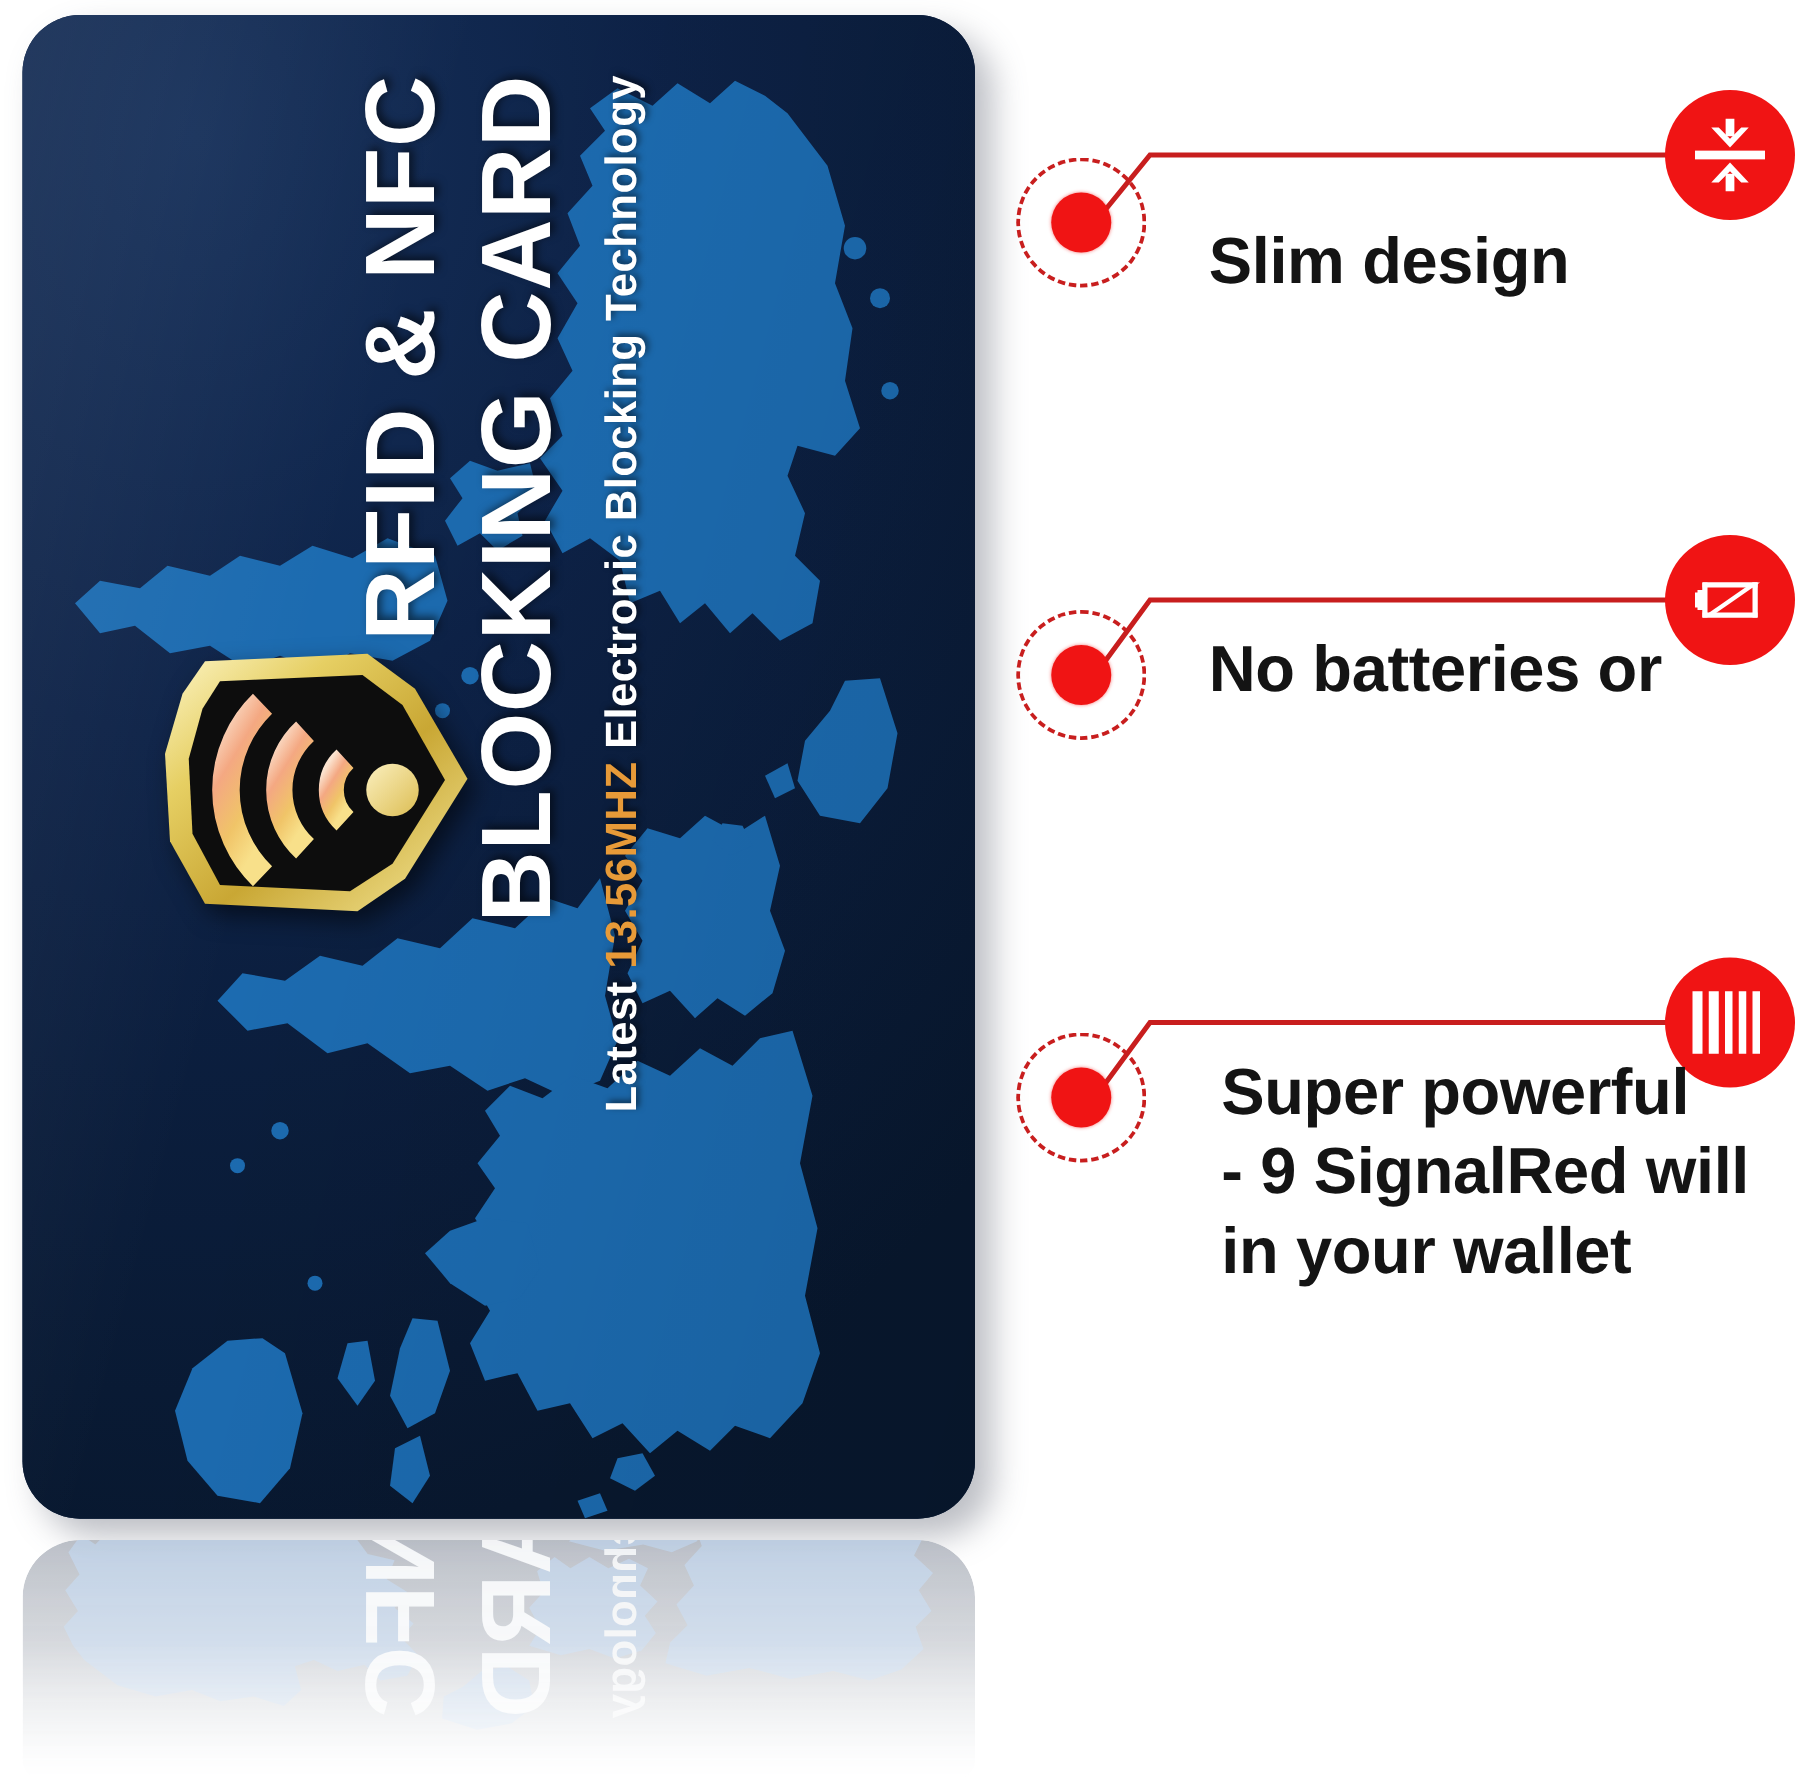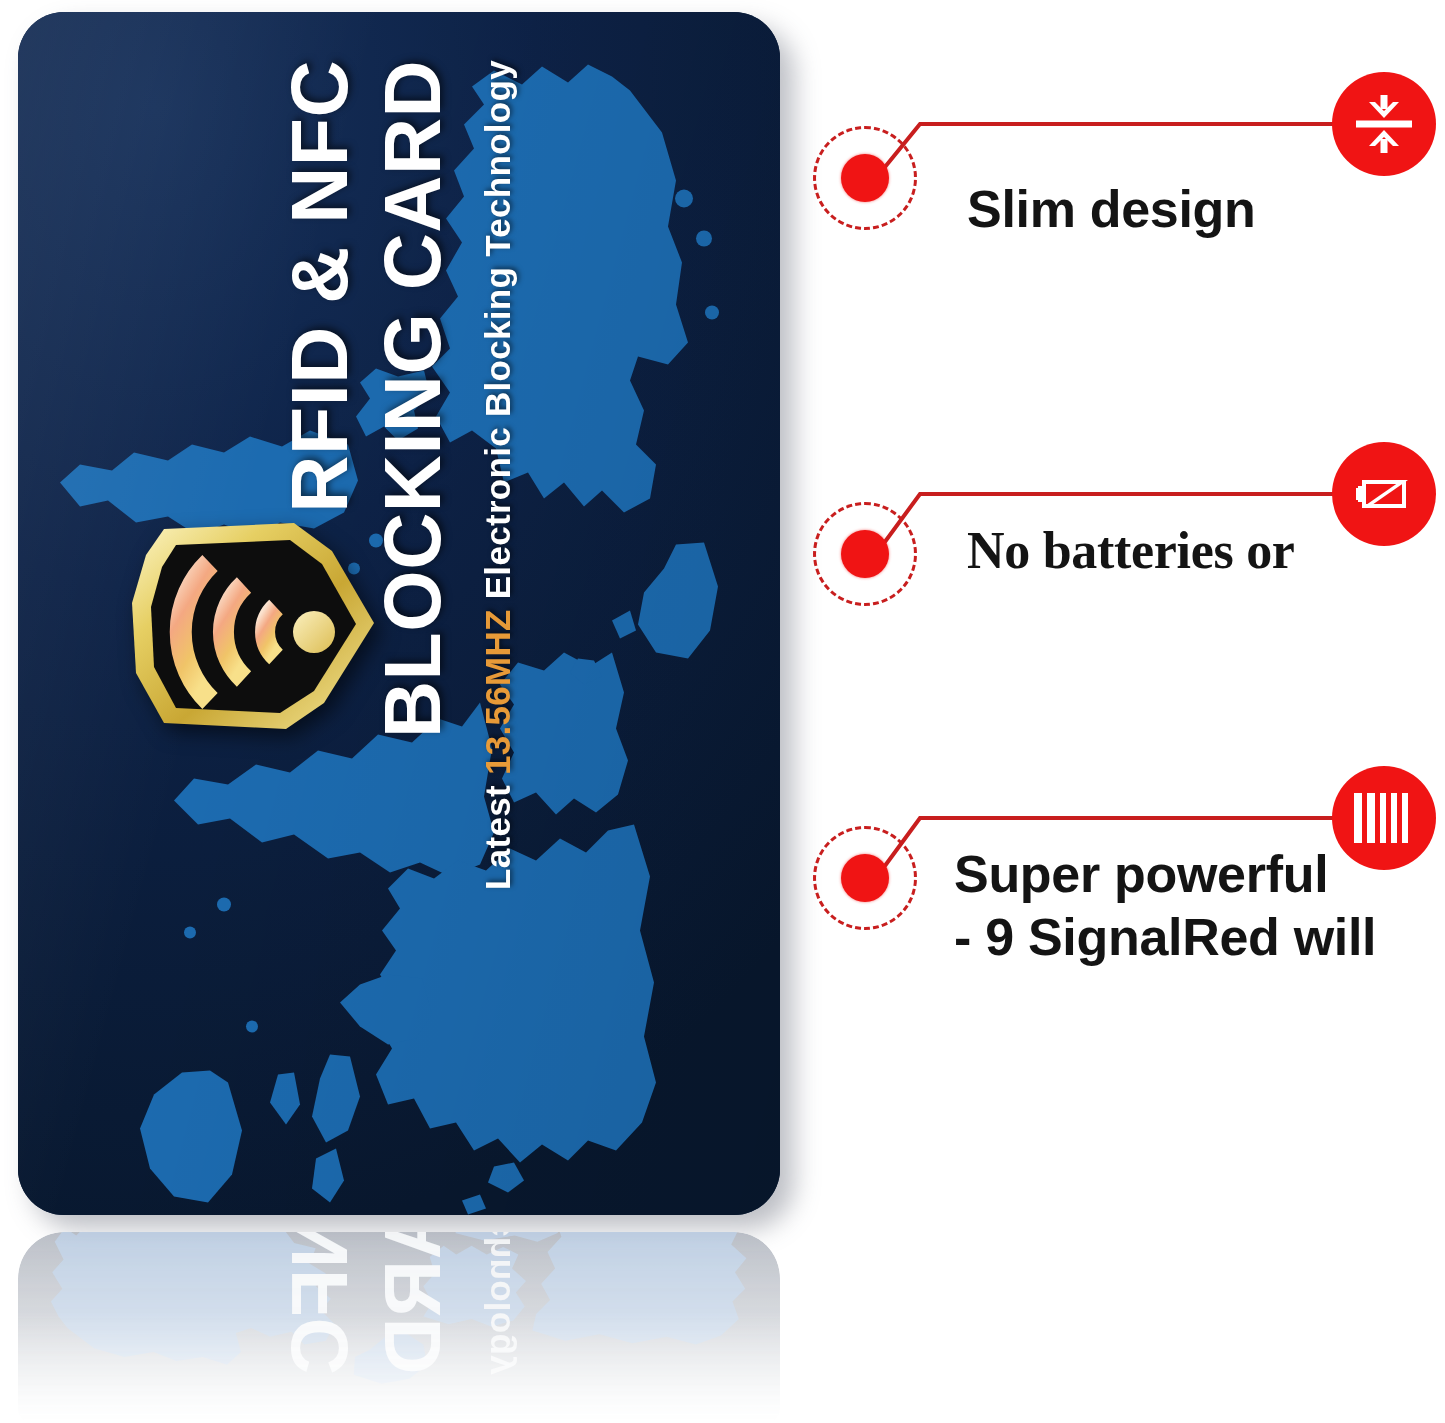--- a/index.html
+++ b/index.html
@@ -317,21 +317,21 @@
             <rect x="31.5" y="50" width="7" height="14"></rect>
             <polygon points="35,41 20,57 26,57 35,48 44,57 50,57"></polygon>
           </g>
         </svg>
       </div>
       <div class="ftext" style="left:167px;top:178px;">
         <span class="ln">Slim design</span>
       </div>
     </div>
 
-    <div class="feature" style="top:354px;height:340px;font-family:Liberation Serif, serif;">
+    <div class="feature" style="top:340px;height:340px;">
       <svg class="connector" style="left:0;top:0;width:645px;height:340px;" viewBox="0 0 645 340">
         <polyline points="76,200 120,140 570,140" fill="none" stroke="#c81e1e" stroke-width="4"></polyline>
       </svg>
       <div class="dot-wrap" style="left:13px;top:148px;width:104px;height:104px;">
         <div class="dashed-ring" style="left:0;top:0;"></div>
         <div class="dot" style="left:28px;top:28px;"></div>
       </div>
       <div class="icon-circle" style="left:532px;top:88px;">
         <svg width="72" height="72" viewBox="0 0 72 72" aria-hidden="true">
           <g fill="#fff">
@@ -363,21 +363,22 @@
         <svg width="66" height="62" viewBox="0 0 66 62" aria-hidden="true">
           <g fill="#fff">
             <rect x="3" y="6" width="8" height="50"></rect>
             <rect x="16" y="6" width="8" height="50"></rect>
             <rect x="29" y="6" width="6" height="50"></rect>
             <rect x="40" y="6" width="6" height="50"></rect>
             <rect x="51" y="6" width="6" height="50"></rect>
           </g>
         </svg>
       </div>
-      <div class="ftext" style="left:154px;top:163px;">
+      <div class="ftext" style="left:177px;top:163px;">
         <span class="ln">Super powerful</span>
         <span class="ln">- 9 SignalRed will</span>
+        <span class="ln">in your wallet</span>
       </div>
     </div>
 
   </div>
 
 </div>
 
 </body></html>

